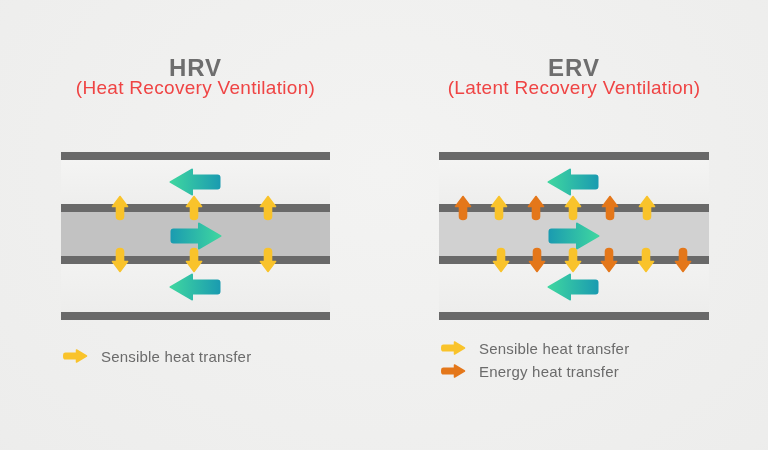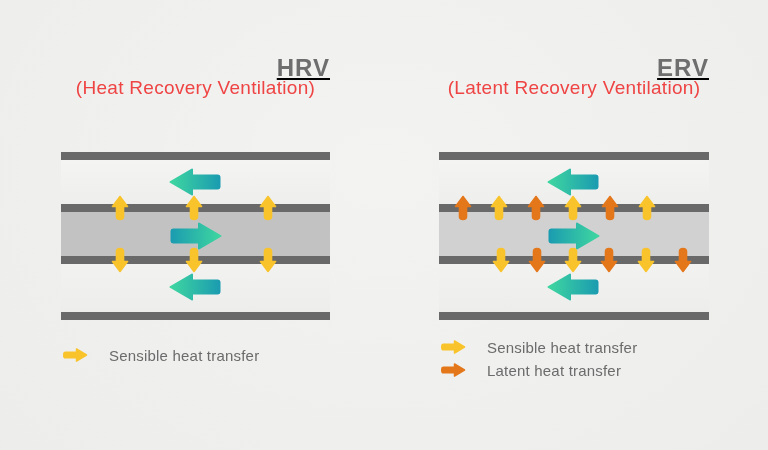--- a/index.html
+++ b/index.html
@@ -1,21 +1,21 @@
 <!DOCTYPE html>
 <html><head>
 <meta charset="utf-8">
 <style>
   html,body{margin:0;padding:0;}
   body{
     width:768px;height:450px;position:relative;overflow:hidden;
     font-family:"Liberation Sans", sans-serif;
     background:radial-gradient(120% 160% at 50% 38%, #f3f3f2 0%, #ededec 55%, #e4e4e3 100%);
   }
-  .title-block{position:absolute;top:54px;text-align:right;text-decoration:underline;}
+  .title-block{position:absolute;top:54px;text-align:center;}
   .panel-title{
     margin:0;font-size:24px;line-height:28px;font-weight:700;
     color:#6e6e6e;letter-spacing:1px;
   }
   .panel-subtitle{
     position:absolute;top:22px;left:50%;transform:translateX(-50%);
     white-space:nowrap;font-size:19px;line-height:24px;font-weight:400;
     color:#ef4444;letter-spacing:0.3px;
   }
   .diagram{position:absolute;top:152px;height:168px;}
@@ -25,21 +25,21 @@
   .bar1{top:0;} .bar2{top:52px;} .bar3{top:104px;} .bar4{top:160px;}
   .ch{position:absolute;left:0;right:0;}
   .ch-top{top:8px;height:44px;background:linear-gradient(180deg,#f4f4f3,#eeeeed);}
   .ch-mid{top:60px;height:44px;background:#c2c2c2;}
   .diagram-erv .ch-mid{background:#d1d1d1;}
   .ch-bot{top:112px;height:48px;background:linear-gradient(180deg,#f2f2f1,#ededec);}
   .arrow{position:absolute;display:block;}
   .legend{position:absolute;display:flex;flex-direction:column;gap:5px;}
   .legend-hrv{left:62px;top:347px;}
   .legend-erv{left:440px;top:339px;}
-  .legend-row{display:flex;align-items:flex-start;gap:21px;height:18px;}
+  .legend-row{display:flex;align-items:center;gap:13px;height:18px;}
   .legend-label{font-size:15px;color:#6b6b6b;letter-spacing:0.2px;white-space:nowrap;}
 </style>
 </head>
 <body>
 
 <div class="title-block" style="left:61px;width:269px;">
   <h2 class="panel-title">HRV</h2>
   <div class="panel-subtitle">(Heat Recovery Ventilation)</div>
 </div>
 
@@ -189,15 +189,15 @@
     <div class="legend-row">
        <svg width="26" height="16" viewBox="0 0 26 16">
     <path d="M14.5 2 L24.5 8 L14.5 14 L14.5 10.8 L3.5 10.8 Q1.8 10.8 1.8 9.1 L1.8 6.9 Q1.8 5.2 3.5 5.2 L14.5 5.2 Z" fill="#f9c32b" stroke="#f9c32b" stroke-width="1.5" stroke-linejoin="round"></path>
       </svg>
        <span class="legend-label">Sensible heat transfer</span>
      </div>
     <div class="legend-row">
        <svg width="26" height="16" viewBox="0 0 26 16">
     <path d="M14.5 2 L24.5 8 L14.5 14 L14.5 10.8 L3.5 10.8 Q1.8 10.8 1.8 9.1 L1.8 6.9 Q1.8 5.2 3.5 5.2 L14.5 5.2 Z" fill="#e4771a" stroke="#e4771a" stroke-width="1.5" stroke-linejoin="round"></path>
       </svg>
-       <span class="legend-label">Latent heat transfer</span>
+       <span class="legend-label">Energy heat transfer</span>
      </div>
   </div>
 
 </body></html>

